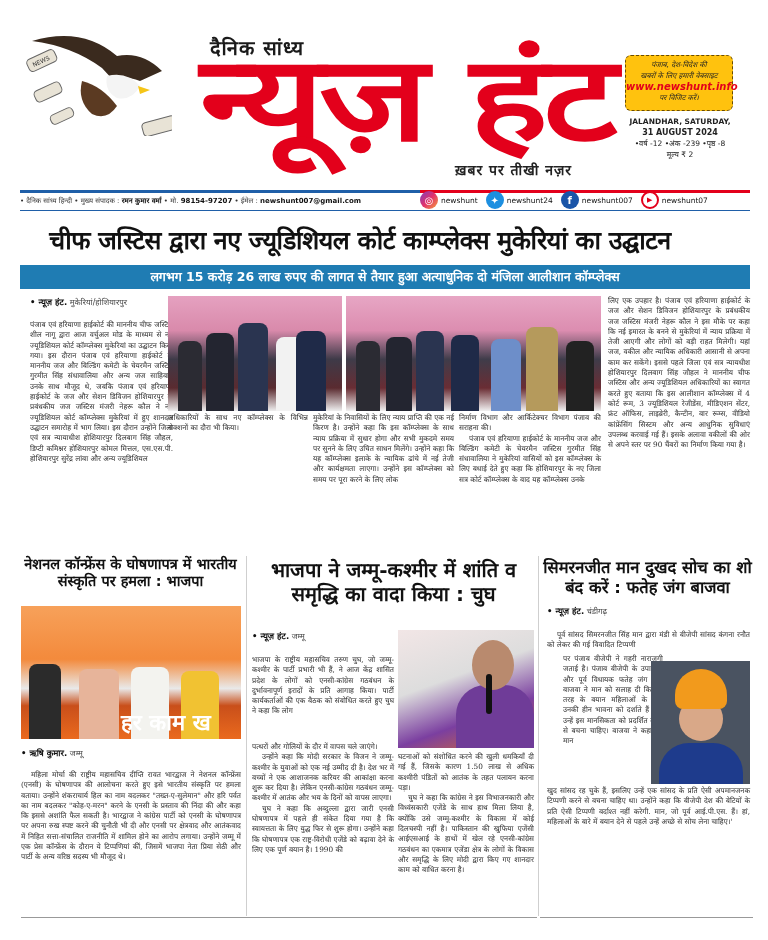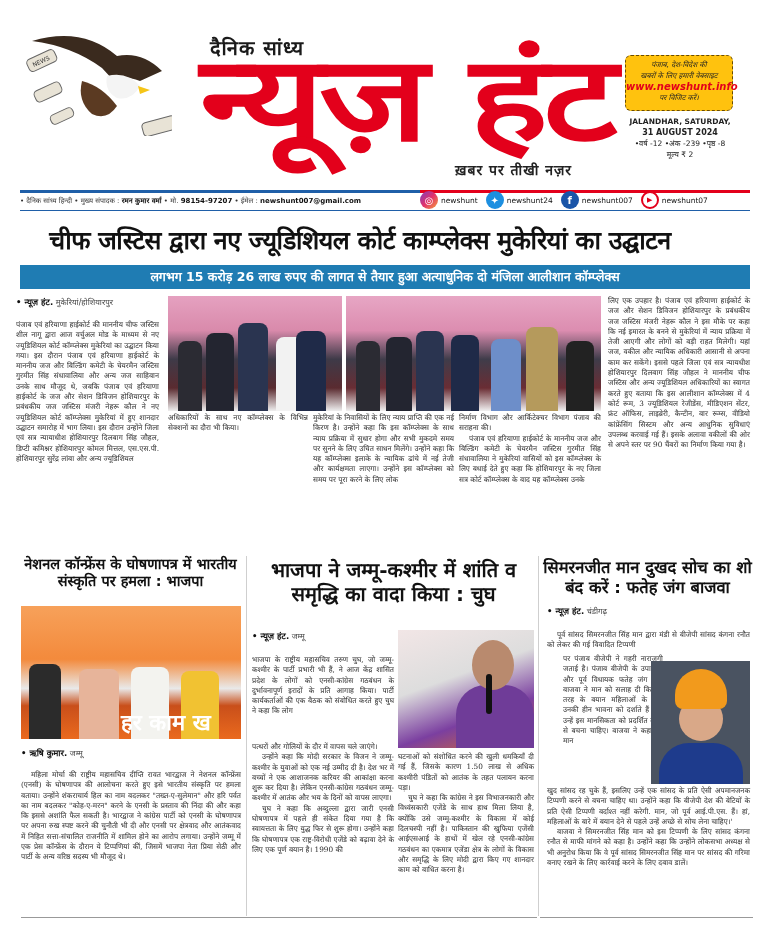--- a/index.html
+++ b/index.html
@@ -40,21 +40,21 @@
   .lead-sub { position: absolute; left: 20px; top: 265px; width: 730px; height: 24px; background: #1f7cb3; color: #fff; text-align: center; font-family: "DejaVu Sans", sans-serif; font-weight: bold; font-size: 12.5px; line-height: 24px; }
 
   .byline { font-family: "DejaVu Sans", sans-serif; font-size: 8px; color: #111; }
   .byline b { font-weight: bold; font-size: 8.5px; }
   .byline span.place { color: #444; font-weight: normal; }
 
   .body-text { font-size: 7.3px; line-height: 10.3px; color: #2a2a2a; text-align: justify; }
   .body-text p { text-indent: 0; }
   .body-text p.ind { text-indent: 10px; }
 
-  .lead-col1 { position: absolute; left: 16px; top: 296px; width: 143px; }
+  .lead-col1 { position: absolute; left: 30px; top: 296px; width: 143px; }
   .lead-col1 .byline { margin-bottom: 13px; }
   .lead-photos { position: absolute; left: 168px; top: 296px; width: 433px; height: 115px; display: flex; gap: 4px; }
   .photo { position: relative; overflow: hidden; }
   .photo-court1 { width: 174px; height: 115px; background: linear-gradient(180deg, #e5a1c0 0%, #d98aab 30%, #3e3a48 55%, #5a2b30 80%, #efefef 100%); }
   .photo-court2 { width: 255px; height: 115px; background: linear-gradient(180deg, #e7a6c4 0%, #dc8db0 30%, #3f3c4a 55%, #6a2d34 80%, #f1f1f1 100%); }
   .fig { position: absolute; bottom: 0; border-radius: 8px 8px 0 0; }
   .lead-col2 { position: absolute; left: 168px; top: 413px; width: 140px; }
   .lead-col3 { position: absolute; left: 313px; top: 413px; width: 141px; }
   .lead-col4 { position: absolute; left: 459px; top: 413px; width: 142px; }
   .lead-col5 { position: absolute; left: 608px; top: 296px; width: 142px; }
@@ -260,15 +260,14 @@
 <div class="s3-body2 body-text" style="top:654px;">
   <p>पर पंजाब बीजेपी ने गहरी नाराजगी जताई है। पंजाब बीजेपी के उपाध्यक्ष और पूर्व विधायक फतेह जंग सिंह बाजवा ने मान को सलाह दी कि इस तरह के बयान महिलाओं के प्रति उनकी हीन भावना को दर्शाते हैं और उन्हें इस मानसिकता को प्रदर्शित करने से बचना चाहिए। बाजवा ने कहा कि मान</p>
 </div>
 <div class="s3-photo">
   <div class="coat"></div>
   <div class="face"></div>
   <div class="turban"></div>
 </div>
 <div class="s3-body3 body-text">
   <p>खुद सांसद रह चुके हैं, इसलिए उन्हें एक सांसद के प्रति ऐसी अपमानजनक टिप्पणी करने से बचना चाहिए था। उन्होंने कहा कि बीजेपी देश की बेटियों के प्रति ऐसी टिप्पणी बर्दाश्त नहीं करेगी. मान, जो पूर्व आई.पी.एस. हैं। हां, महिलाओं के बारे में बयान देने से पहले उन्हें अच्छे से सोच लेना चाहिए।'</p>
-  <p class="ind">बाजवा ने सिमरनजीत सिंह मान को इस टिप्पणी के लिए सांसद कंगना रनौत से माफी मांगने को कहा है। उन्होंने कहा कि उन्होंने लोकसभा अध्यक्ष से भी अनुरोध किया कि वे पूर्व सांसद सिमरनजीत सिंह मान पर सांसद की गरिमा बनाए रखने के लिए कार्रवाई करने के लिए दबाव डालें।</p>
 </div>
 <div class="s3-rule"></div>
 
 </body></html>

